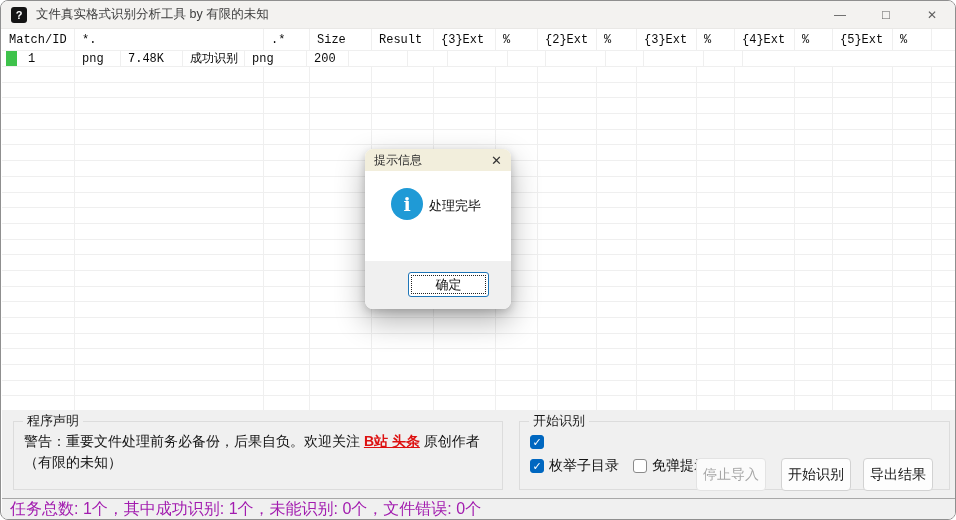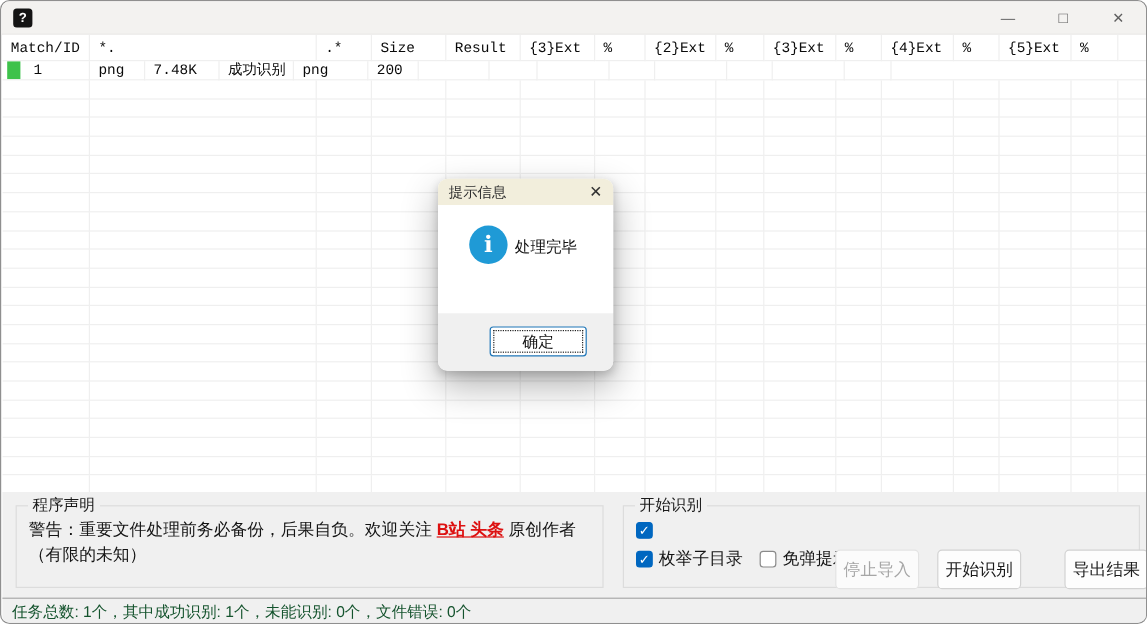--- a/index.html
+++ b/index.html
@@ -42,21 +42,21 @@
   .cb-row{padding-left:10px;height:24px;display:flex;align-items:center;font-size:14px;color:#141414;}
   .cb-item{display:inline-flex;align-items:center;margin-right:14px;cursor:default;}
   .cbbox{width:14px;height:14px;border-radius:3px;border:1px solid #8a8a8a;background:#fff;
     display:inline-flex;align-items:center;justify-content:center;margin-right:5px;font-size:11px;color:#fff;}
   .cbbox.on{background:#0067c0;border-color:#0067c0;}
   .act-btn{position:absolute;top:28px;width:70px;height:33px;background:#fdfdfd;border:1px solid #d2d2d2;
     border-radius:4px;font-size:14px;color:#1a1a1a;font-family:inherit;}
   .act-btn.disabled{color:#a6a6a6;border-color:#e3e3e3;background:#fbfbfb;}
   
   .statusbar{position:absolute;top:497px;left:1px;width:954px;height:22px;background:#f0f0f0;
-    border-top:1px solid #a8a8a8;display:flex;align-items:center;padding-left:8px;font-size:13px;color:#14532d;}
+    border-top:1px solid #a8a8a8;display:flex;align-items:center;padding-left:8px;font-size:16px;color:#a21caf;}
   
   .dialog{position:absolute;left:364px;top:148px;width:146px;height:160px;border-radius:8px;z-index:9;
     box-shadow:0 12px 30px rgba(0,0,0,.30),0 3px 8px rgba(0,0,0,.18);background:#fff;}
   .dlg-title{height:22px;background:#f2eedc;border-radius:8px 8px 0 0;display:flex;align-items:center;
     padding:0 9px;font-size:12px;color:#2e2e2e;}
   .dlg-close{margin-left:auto;font-size:13px;color:#333;cursor:default;}
   .dlg-body{height:90px;position:relative;background:#fff;}
   .dlg-icon{position:absolute;left:26px;top:17px;width:32px;height:32px;border-radius:50%;
     background:#1f9ad6;color:#fff;display:flex;align-items:center;justify-content:center;
     font-family:"DejaVu Serif",serif;font-weight:bold;font-size:19px;}
@@ -66,20 +66,21 @@
     border:1px solid #1f76b8;border-radius:3px;font-size:13px;color:#111;font-family:inherit;padding:0;}
   .ok-btn::before{content:"";position:absolute;inset:2px;border:1px dotted #222;}
 </style>
 </head>
 <body>
 
 <div class="window">
 
   <div class="titlebar">
     <div class="app-icon">?</div>
+    <div class="win-title">文件真实格式识别分析工具 by 有限的未知</div>
     <div class="win-controls">
       <div class="ctrl">
           <span>—</span>
         </div>
       <div class="ctrl">
           <span class="maxglyph">□</span>
         </div>
       <div class="ctrl">
           <span>✕</span>
         </div>
@@ -547,21 +548,21 @@
             <span>枚举子目录</span>
           </span>
           <span class="cb-item">
             <span class="cbbox"></span>
             <span>免弹提示</span>
           </span>
         </div>
       <div>
           <button class="act-btn disabled" style="left: 176px;">停止导入</button>
           <button class="act-btn" style="left: 261px;">开始识别</button>
-          <button class="act-btn" style="left: 343px; margin-left: 24px;">导出结果</button>
+          <button class="act-btn" style="left: 343px;">导出结果</button>
         </div>
     </fieldset>
   </div>
 
   <div class="statusbar">
     <span>任务总数: 1个，其中成功识别: 1个，未能识别: 0个，文件错误: 0个</span>
   </div>
 
   <div class="dialog">
     <div class="dlg-title">

